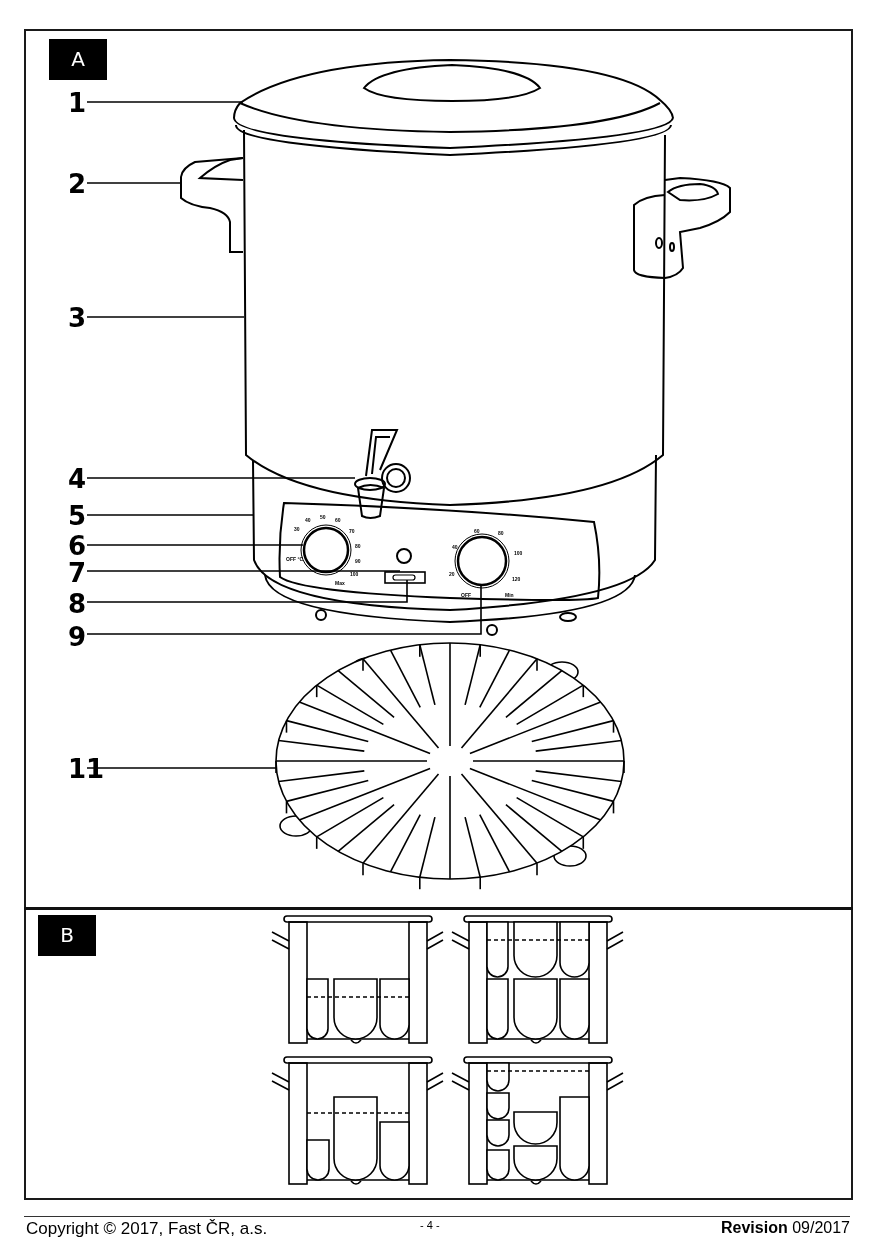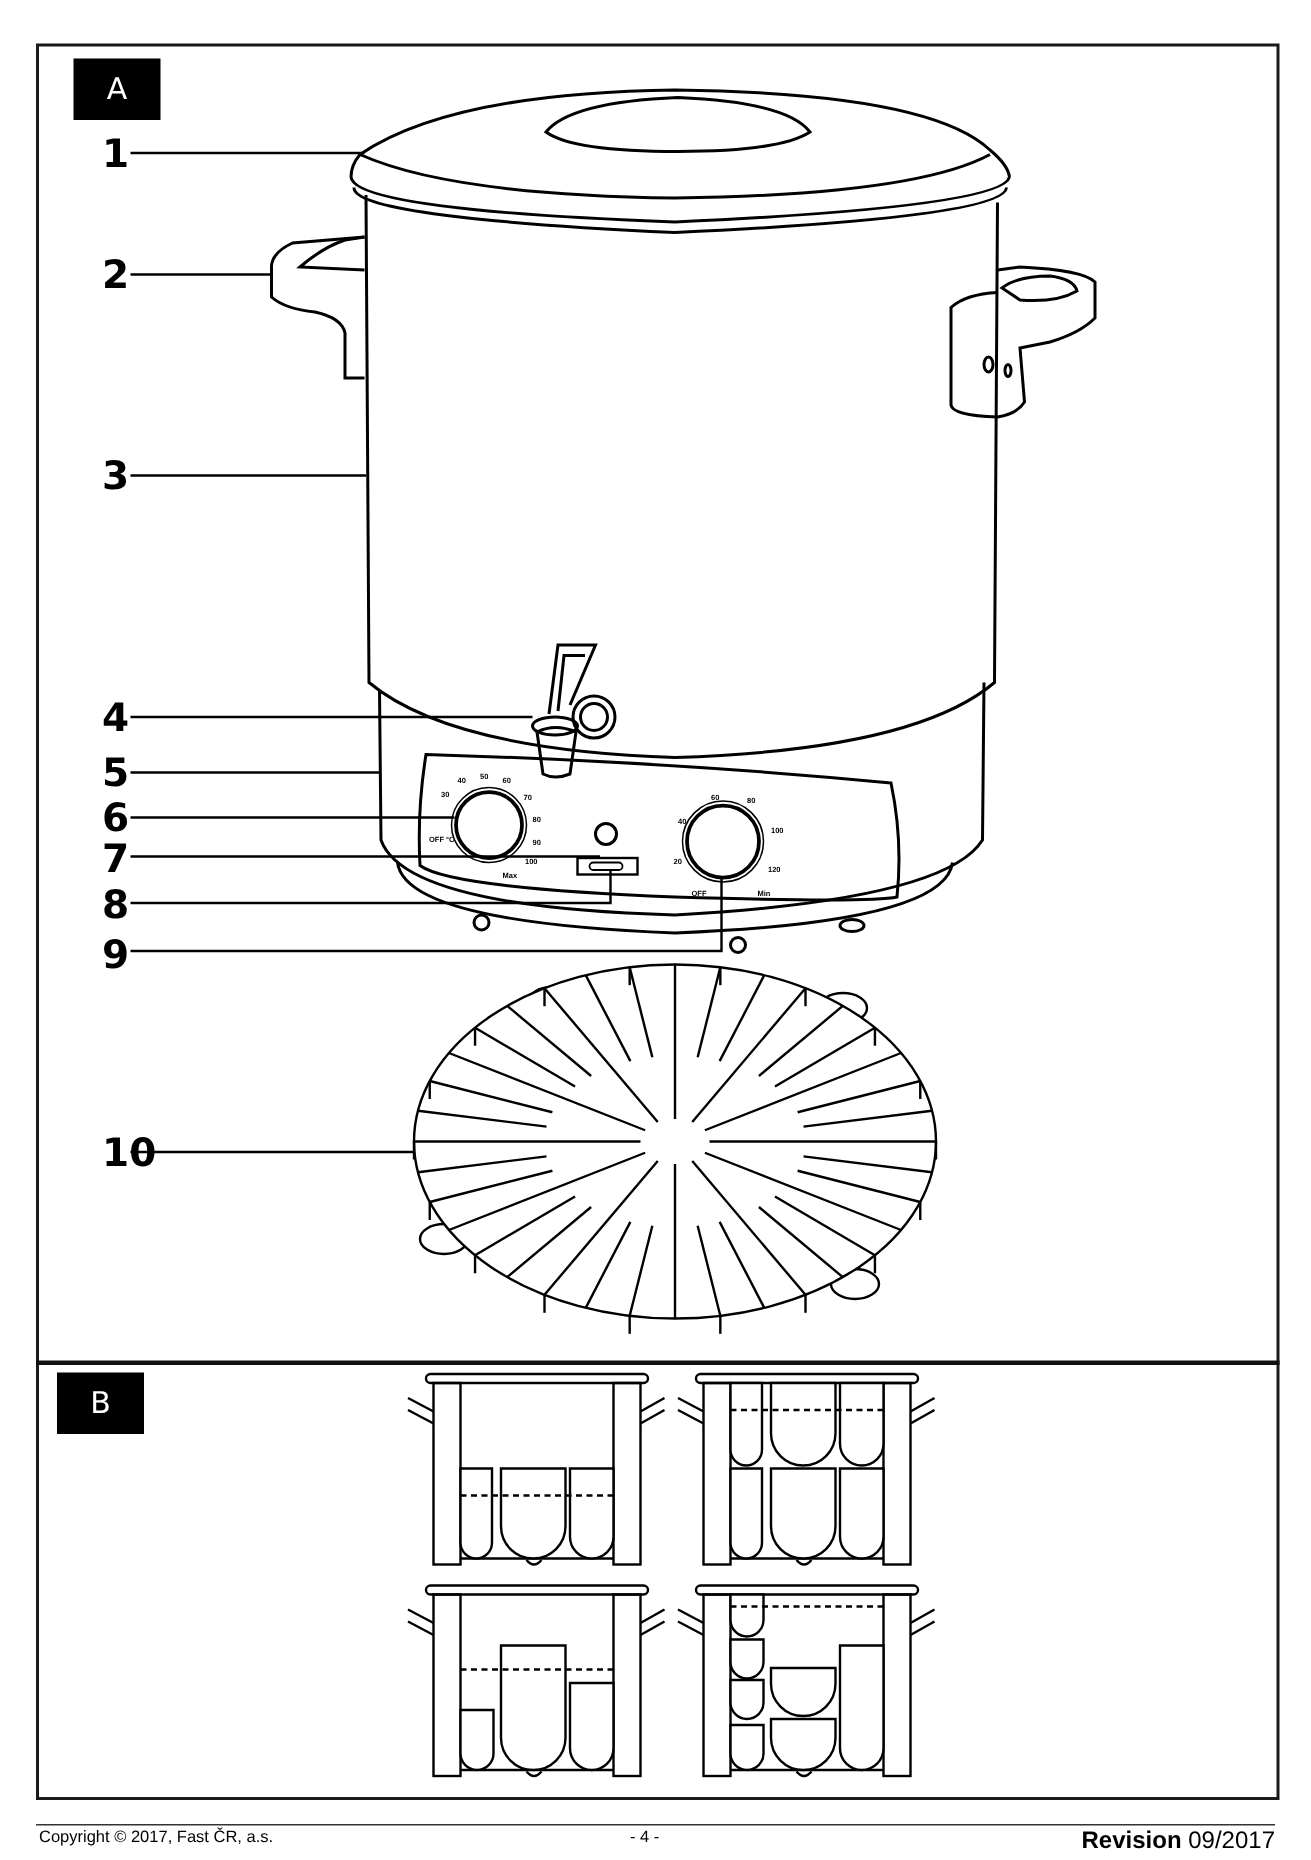--- a/index.html
+++ b/index.html
@@ -5,21 +5,21 @@
   html, body { margin: 0; padding: 0; background: #ffffff; }
   body { width: 874px; height: 1240px; position: relative; overflow: hidden; font-family: "DejaVu Sans", sans-serif; color: #000; }
   .frame { position: absolute; left: 24px; top: 29px; width: 829px; height: 1171px; border: 2px solid #1a1a1a; box-sizing: border-box; }
   .divider { position: absolute; left: 24px; top: 907px; width: 829px; height: 3px; background: #111; }
   .section-tag { position: absolute; background: #000; color: #fff; font-family: "DejaVu Sans", sans-serif; font-size: 20px; text-align: center; line-height: 40px; width: 58px; height: 41px; }
   .tag-a { left: 49px; top: 39px; }
   .tag-b { left: 38px; top: 915px; }
   .callout { position: absolute; font-family: "DejaVu Sans", sans-serif; font-weight: bold; font-size: 26px; line-height: 26px; }
   svg.main { position: absolute; left: 0; top: 0; }
   .footer-line { position: absolute; left: 24px; top: 1216px; width: 826px; height: 1px; background: #333; }
-  .footer-left { position: absolute; left: 26px; top: 1219px; font-family: "Liberation Sans", sans-serif; font-size: 11px; }
+  .footer-left { position: absolute; left: 26px; top: 1219px; font-family: "Liberation Sans", sans-serif; font-size: 17px; }
   .footer-center { position: absolute; left: 420px; top: 1219px; font-family: "Liberation Sans", sans-serif; font-size: 11px; }
   .footer-right { position: absolute; right: 24px; top: 1219px; font-family: "Liberation Sans", sans-serif; font-size: 16px; }
   .footer-right b { font-weight: bold; }
   .dial-text { font-family: "Liberation Sans", sans-serif; font-size: 5px; font-weight: bold; }
 </style>
 </head>
 <body>
 
 <div class="frame"></div>
 <div class="divider"></div>
@@ -29,21 +29,21 @@
 
 <div class="callout" style="left:68px; top:90px;">1</div>
 <div class="callout" style="left:68px; top:171px;">2</div>
 <div class="callout" style="left:68px; top:305px;">3</div>
 <div class="callout" style="left:68px; top:466px;">4</div>
 <div class="callout" style="left:68px; top:503px;">5</div>
 <div class="callout" style="left:68px; top:533px;">6</div>
 <div class="callout" style="left:68px; top:560px;">7</div>
 <div class="callout" style="left:68px; top:591px;">8</div>
 <div class="callout" style="left:68px; top:624px;">9</div>
-<div class="callout" style="left:68px; top:756px;">10</div>
+<div class="callout" style="left:68px; top:756px;">11</div>
 
 <svg class="main" width="874" height="1240" viewBox="0 0 874 1240" fill="none" stroke="#000" stroke-width="2">
 
   <g stroke-width="1.6">
     <line x1="87" y1="102" x2="243" y2="102"></line>
     <line x1="87" y1="183" x2="180" y2="183"></line>
     <line x1="87" y1="317" x2="244" y2="317"></line>
     <line x1="87" y1="478" x2="355" y2="478"></line>
     <line x1="87" y1="515" x2="253" y2="515"></line>
     <line x1="87" y1="545" x2="303" y2="545"></line>

